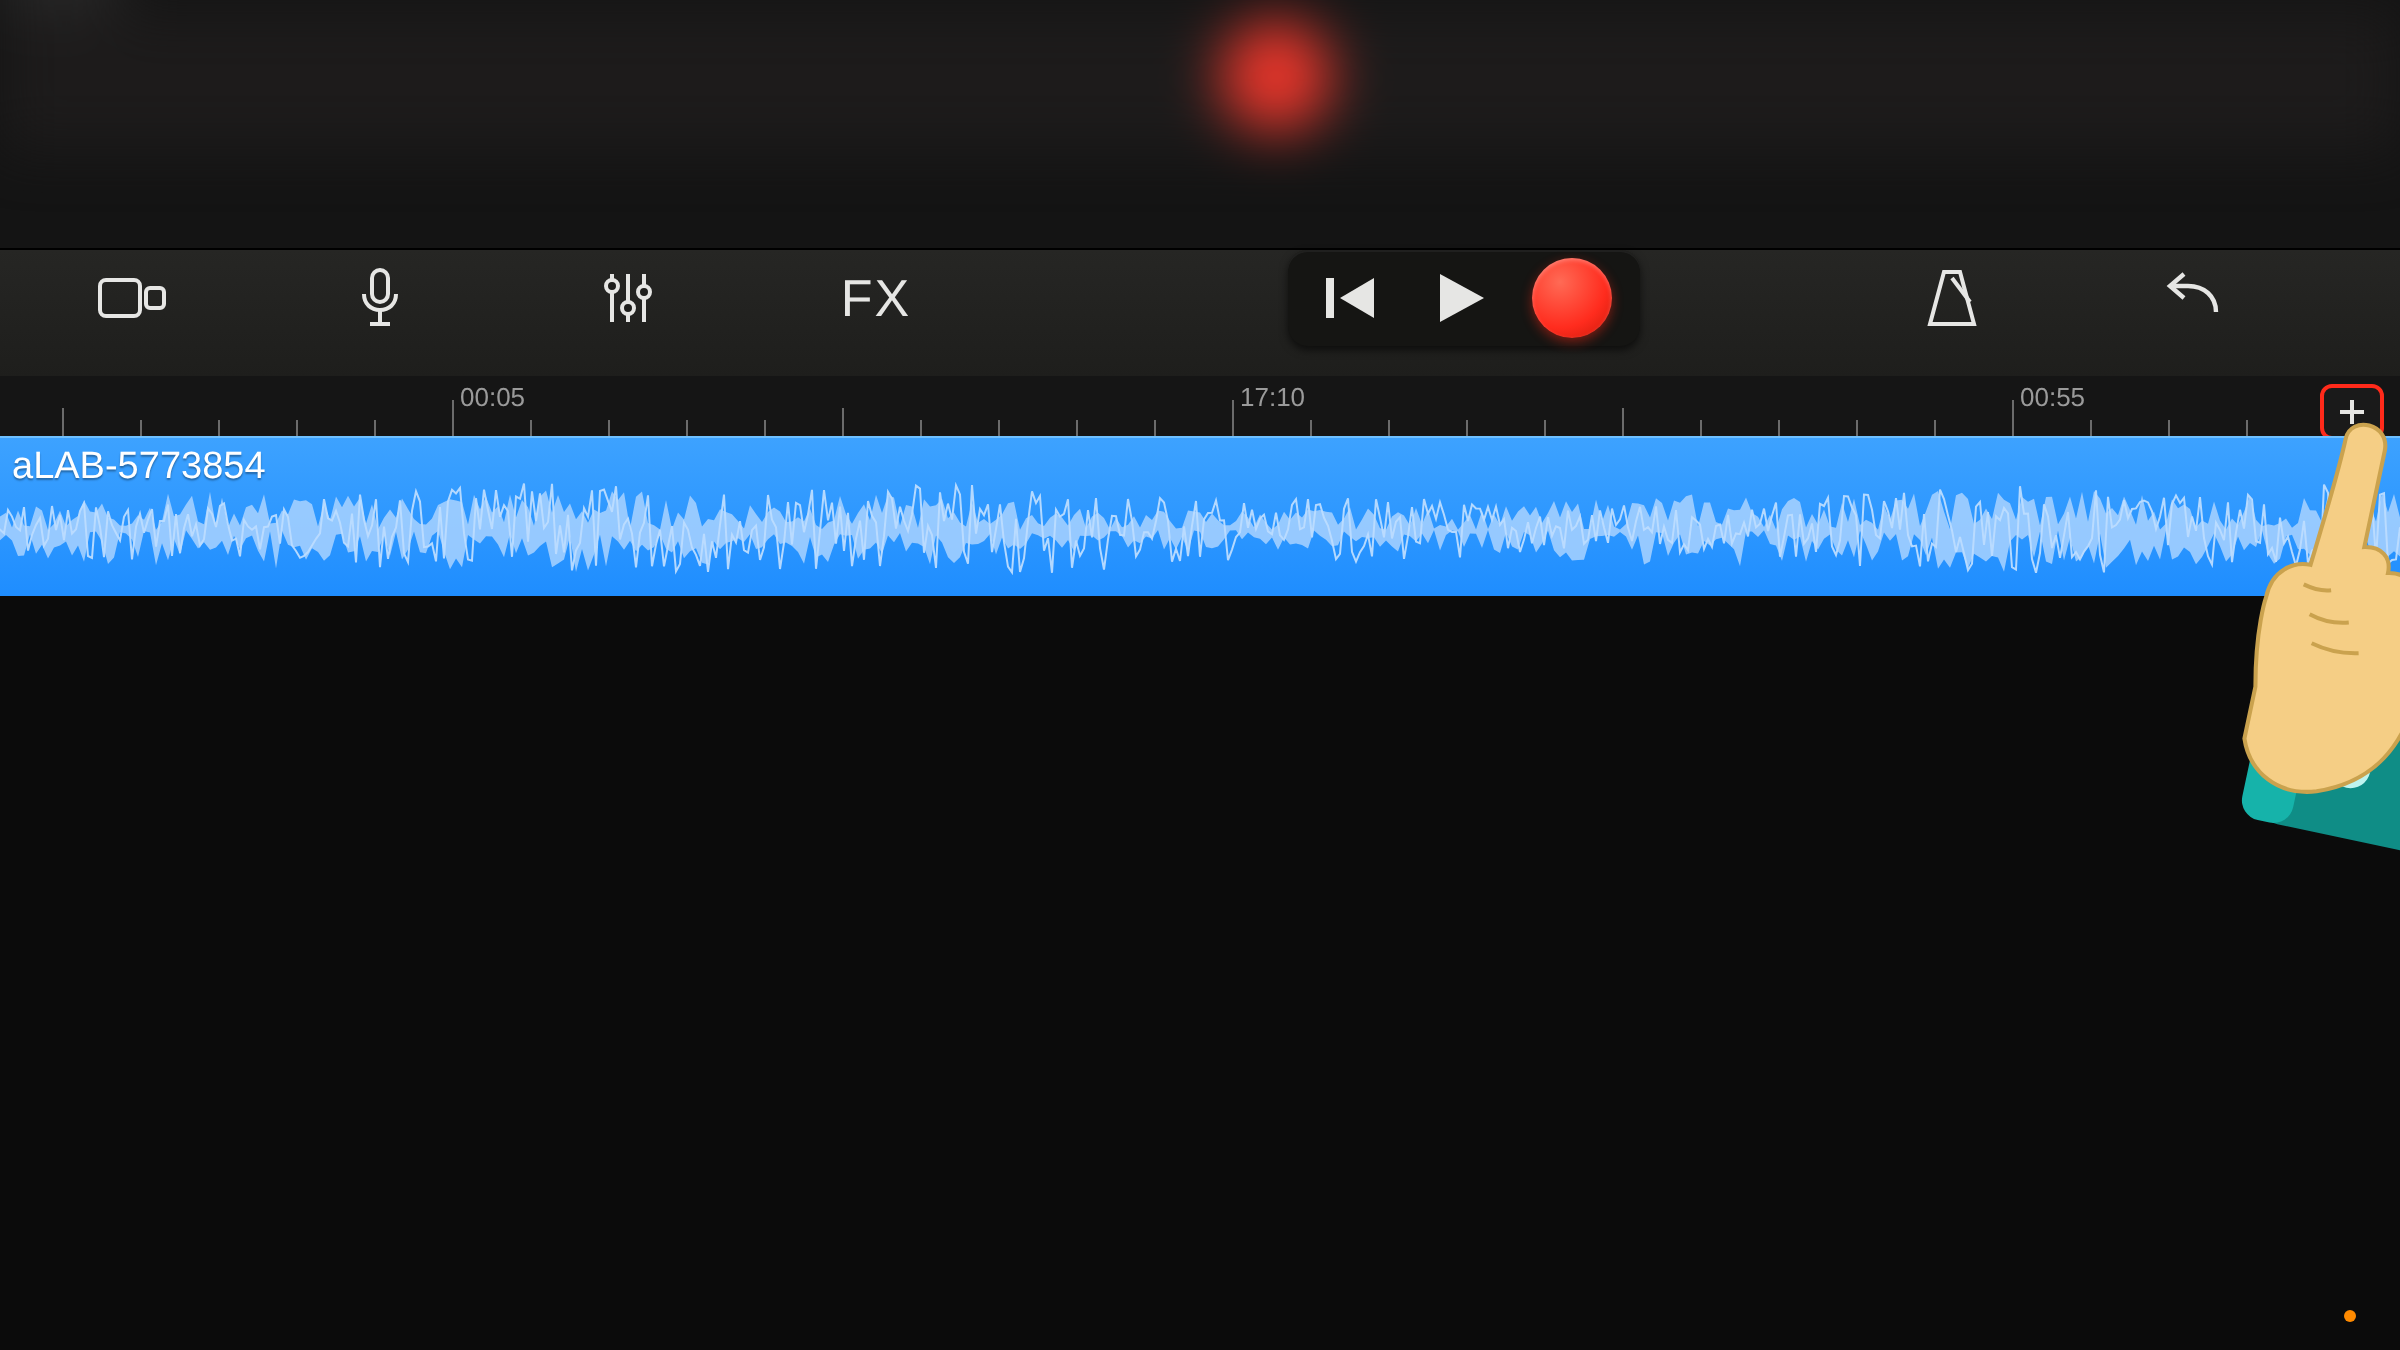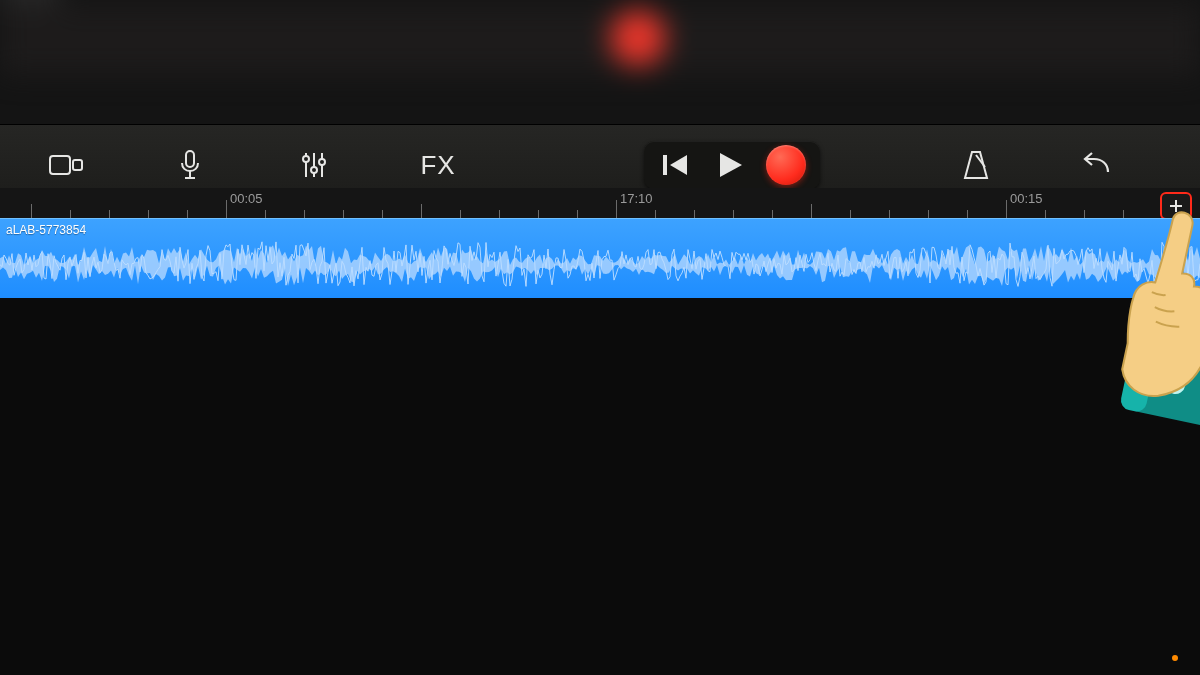--- a/index.html
+++ b/index.html
@@ -7,40 +7,40 @@
 
 
 .ghost{position:absolute;left:0;top:-40px;width:1200px;height:160px;filter:blur(14px);opacity:.9;}
 .ghost .bar{position:absolute;top:45px;left:0;width:1200px;height:70px;background:#1e1c1c;}
 .ghost .dot{position:absolute;width:56px;height:56px;border-radius:50%;}
 .ghost .rec{background:#ff3a2e;left:610px;top:50px;}
 .ghost .p1{background:#2a2a2a;left:360px;top:52px;width:60px;height:50px;border-radius:10px;}
 .ghost .p2{background:#2a2a2a;left:460px;top:52px;width:60px;height:50px;border-radius:10px;}
 
 
-.toolbar{position:absolute;top:124px;left:0;width:1200px;height:64px;background:linear-gradient(#262624,#1e1e1c);display:flex;align-items:flex-end;border-top:1px solid #000;border-bottom:1px solid #000;gap:36px;}
+.toolbar{position:absolute;top:124px;left:0;width:1200px;height:64px;background:linear-gradient(#262624,#1e1e1c);display:flex;align-items:flex-start;border-top:1px solid #000;border-bottom:1px solid #000;gap:36px;}
 .tbtn{height:48px;min-width:48px;display:flex;align-items:center;justify-content:center;color:#e6e6e4;}
 .sep{width:1px;height:48px;background:#050505;margin:0 2px;}
 .cluster{display:flex;align-items:center;background:#151513;border-radius:10px;height:48px;padding:0 6px;box-shadow:0 1px 0 rgba(255,255,255,.05) inset,0 2px 4px rgba(0,0,0,.6);}
 .gap{flex:0 0 auto;}
 .fx{font-size:26px;font-weight:500;letter-spacing:1px;color:#e6e6e4;padding:0 10px;}
 
 .icon svg{display:block;}
 .recbtn{width:40px;height:40px;border-radius:50%;background:radial-gradient(circle at 35% 30%,#ff6a55,#ff2c1e 60%,#c91707);box-shadow:0 2px 6px rgba(255,40,20,.45),inset 0 1px 2px rgba(255,255,255,.3);margin:0 8px;}
 
 
 .ruler{position:absolute;top:188px;left:0;width:1200px;height:30px;background:#151515;border-bottom:1px solid #0c4a6e;}
 .tick{position:absolute;bottom:0;width:1px;background:#6b6b6b;}
 .tick.small{height:8px;}
 .tick.big{height:14px;}
 .tlabel{position:absolute;bottom:12px;color:#9a9a9a;font-size:13px;transform:translateX(4px);}
 
 
 .region{position:absolute;top:218px;left:0;width:1200px;height:80px;background:linear-gradient(#3da2ff,#1e8dff);border-top:1px solid #6fc0ff;border-bottom:1px solid #0a4d8f;}
-.region .name{position:absolute;left:6px;top:4px;color:#fff;font-size:12px;text-shadow:0 1px 1px rgba(0,0,0,.35);}
+.region .name{position:absolute;left:6px;top:4px;color:#fff;font-size:19px;text-shadow:0 1px 1px rgba(0,0,0,.35);}
 .wave{position:absolute;left:0;top:22px;width:1200px;height:48px;}
 .wave svg{width:1200px;height:48px;display:block;}
 .below{position:absolute;top:298px;left:0;width:1200px;height:377px;background:#0b0b0b;}
 
 
 .addbox{position:absolute;top:192px;right:8px;width:28px;height:24px;border:2px solid #ff2a1a;border-radius:6px;background:#1a1a1a;display:flex;align-items:center;justify-content:center;color:#e6e6e4;}
 .addbox svg{display:block;}
 
 
 .hand{position:absolute;top:200px;left:1038px;width:220px;height:240px;pointer-events:none;}
@@ -184,21 +184,21 @@
       <div class="tick big" style="left: 1006px;"></div>
       <div class="tick small" style="left: 1045px;"></div>
       <div class="tick small" style="left: 1084px;"></div>
       <div class="tick small" style="left: 1123px;"></div>
       <div class="tick small" style="left: 1162px;"></div>
       <div class="tick big" style="left: 226px; height: 18px;"></div>
       <div class="tlabel" style="left: 226px;">00:05</div>
       <div class="tick big" style="left: 616px; height: 18px;"></div>
       <div class="tlabel" style="left: 616px;">17:10</div>
       <div class="tick big" style="left: 1006px; height: 18px;"></div>
-      <div class="tlabel" style="left: 1006px;">00:15</div>
+      <div class="tlabel" style="left: 1006px;">00:55</div>
     </div>
 
   <div class="addbox">
     <svg width="14" height="14" viewBox="0 0 14 14" stroke="#e6e6e4" stroke-width="2">
       <line x1="7" y1="1" x2="7" y2="13"></line>
         <line x1="1" y1="7" x2="13" y2="7"></line>
     </svg>
   </div>
 
   <div class="region">

